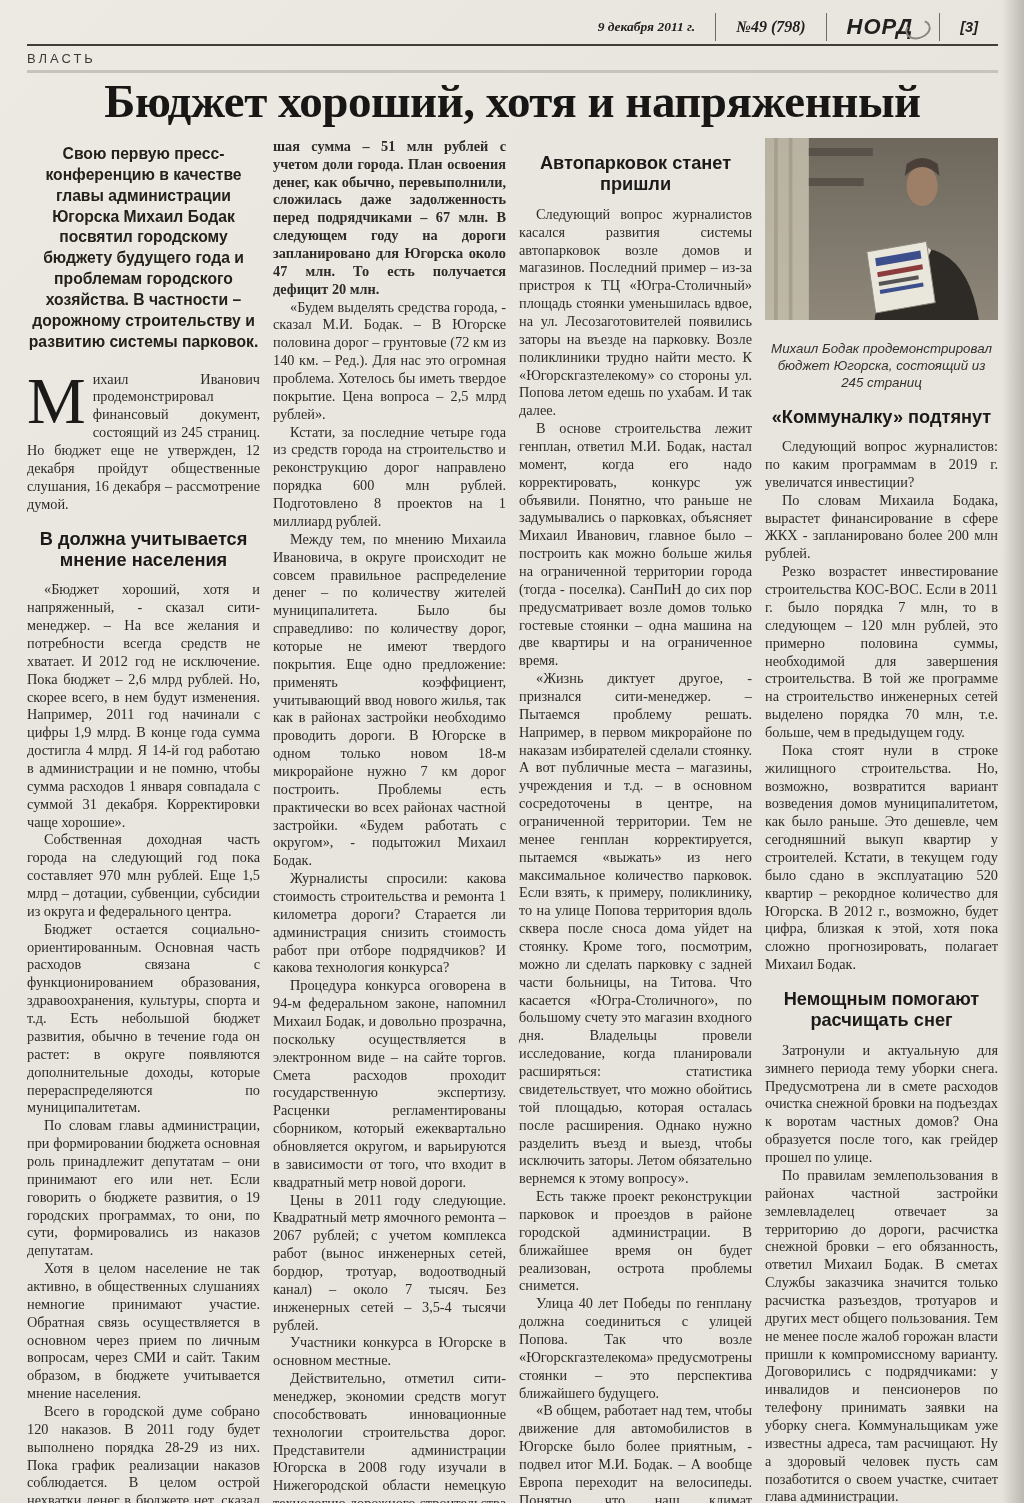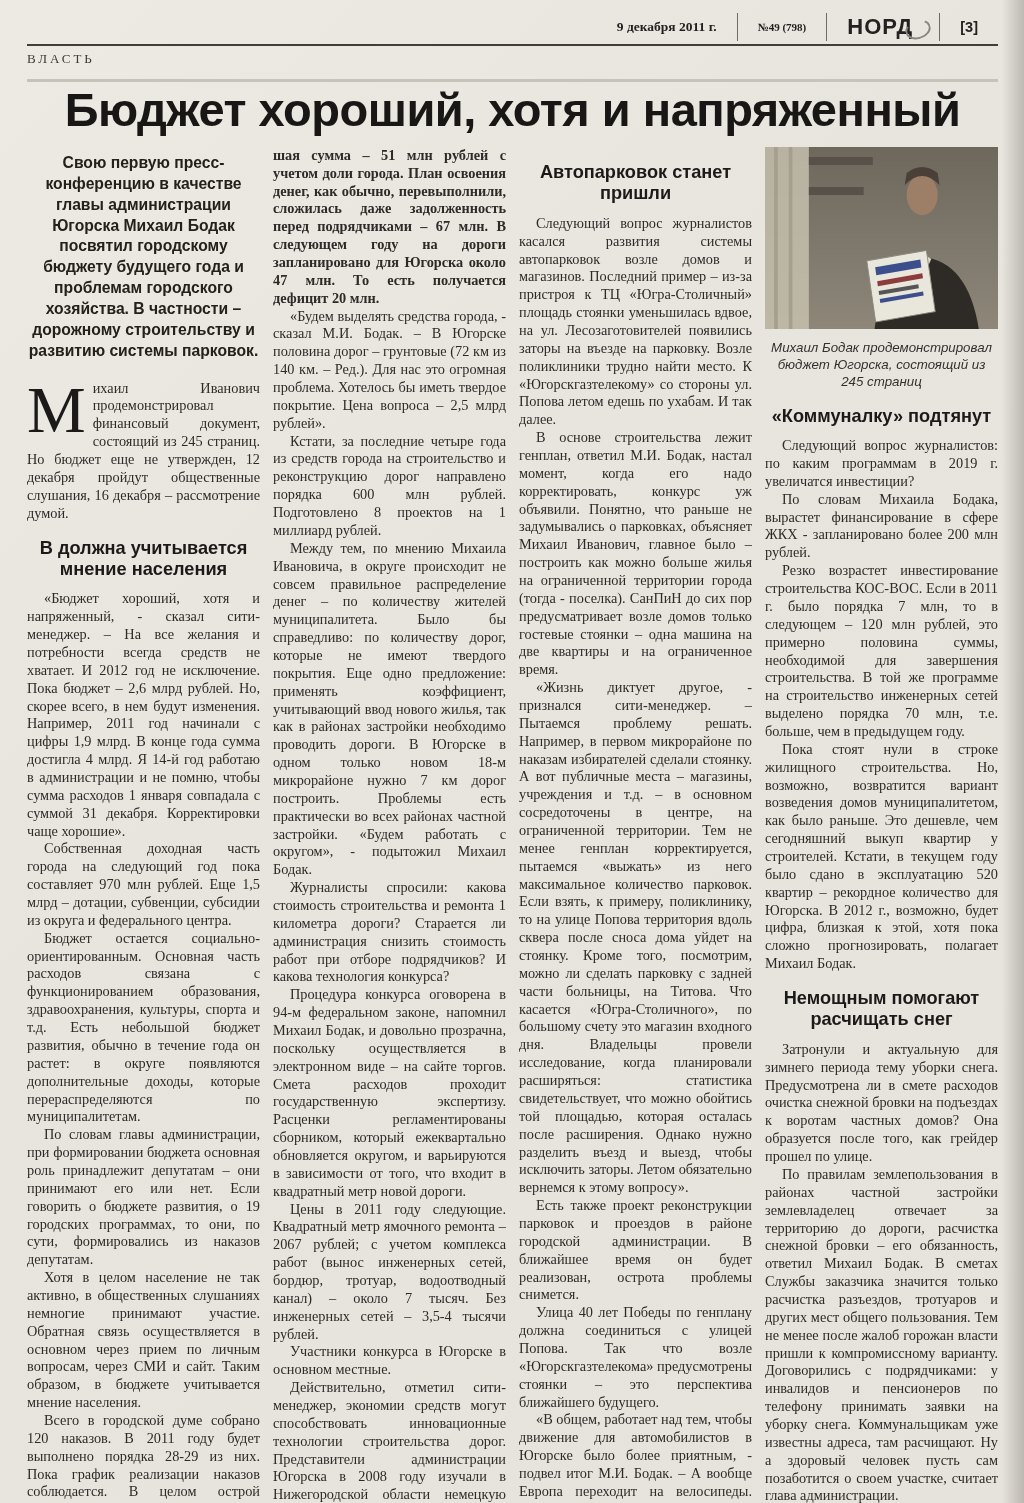--- a/index.html
+++ b/index.html
@@ -6,51 +6,51 @@
   .page{position:relative;width:1024px;height:1503px;margin:0 auto;overflow:hidden;
         background:linear-gradient(135deg,#edeae4 0%,#e8e5df 40%,#e6e3dc 100%);
         font-family:"Liberation Serif",serif;color:#2d2b28;}
   .page::after{content:'';position:absolute;top:0;right:0;width:22px;height:100%;
         background:linear-gradient(to right,rgba(0,0,0,0),rgba(60,55,48,0.25));pointer-events:none;z-index:6;}
   .content{padding:4px 26px 0 27px;}
 
   
   .top-bar{display:flex;justify-content:flex-end;align-items:stretch;height:34px;
         border-bottom:2px solid #413e3a;margin-top:6px;}
-  .tb-item{display:flex;align-items:center;padding:0 20px;font-size:13.5px;font-weight:bold;color:#232120;}
+  .tb-item{display:flex;align-items:center;padding:0 20px;font-size:13.5px;font-weight:bold;color:#232120;font-style:italic;}
   .tb-sep{width:1px;background:#6f6c68;margin:3px 0;}
-  .tb-issue{font-size:11px;}
+  .tb-issue{font-size:16px;}
   .tb-brand{font-family:"Liberation Sans",sans-serif;font-size:22px;font-weight:bold;
         letter-spacing:1px;position:relative;padding:0 26px 0 20px;}
   .brand-swoosh{position:absolute;right:8px;bottom:5px;width:22px;height:15px;
         border:2px solid #8a8781;border-radius:50%;border-top-color:transparent;
         transform:rotate(-18deg);}
   .tb-page{font-family:"Liberation Sans",sans-serif;font-size:14.5px;}
 
-  .section-label{font-family:Liberation Serif, serif;font-size:13px;letter-spacing:3px;
-        color:#3c3a37;padding:5px 0 12px;}
+  .section-label{font-family:Liberation Sans, sans-serif;font-size:13px;letter-spacing:3px;
+        color:#3c3a37;padding:5px 0 4px;}
   .section-rule{height:3px;background:#c6c3bd;margin-bottom:2px;}
 
-  .headline{font-family:Liberation Sans, sans-serif;font-weight:bold;font-size:47px;
+  .headline{font-family:Liberation Serif, serif;font-weight:bold;font-size:47px;
         letter-spacing:-0.5px;line-height:1.04;text-align:center;color:#191715;margin:4px 0 12px;}
 
   
   .columns{display:flex;gap:13px;}
   .col{flex:1 1 0;min-width:0;}
   .body-paragraph{font-size:14.3px;line-height:1.25;text-align:justify;text-indent:17px;
         margin:0;color:#2d2b28;}
   .no-indent{text-indent:0;font-weight:bold;}
   .lead-paragraph{font-family:"Liberation Sans",sans-serif;font-weight:bold;font-size:15.7px;
         line-height:1.33;text-indent:0;text-align:center;color:#232119;margin:6px 0 18px;}
   .subhead{font-family:"Liberation Sans",sans-serif;font-weight:bold;font-size:18.2px;
         line-height:1.18;text-align:center;margin:15px 4px 10px;color:#1c1a18;}
   .dropcap-paragraph{text-indent:0;}
   .dropcap{float:left;font-size:66px;line-height:50px;padding:5px 7px 0 0;color:#1c1a18;}
   .photo-caption{font-family:"Liberation Sans",sans-serif;font-style:italic;font-size:13.3px;
-        line-height:1.3;text-align:center;color:#33312e;margin:10px 0 6px;}
+        line-height:1.3;text-align:center;color:#33312e;margin:20px 0 6px;}
 
   .photo-frame{width:100%;height:182px;background:#7d766b;position:relative;overflow:hidden;
         box-shadow:0 0 0 1px #9a958c inset;}
 </style>
 </head>
 <body>
 
 <div class="page">
   <div class="content">
 

